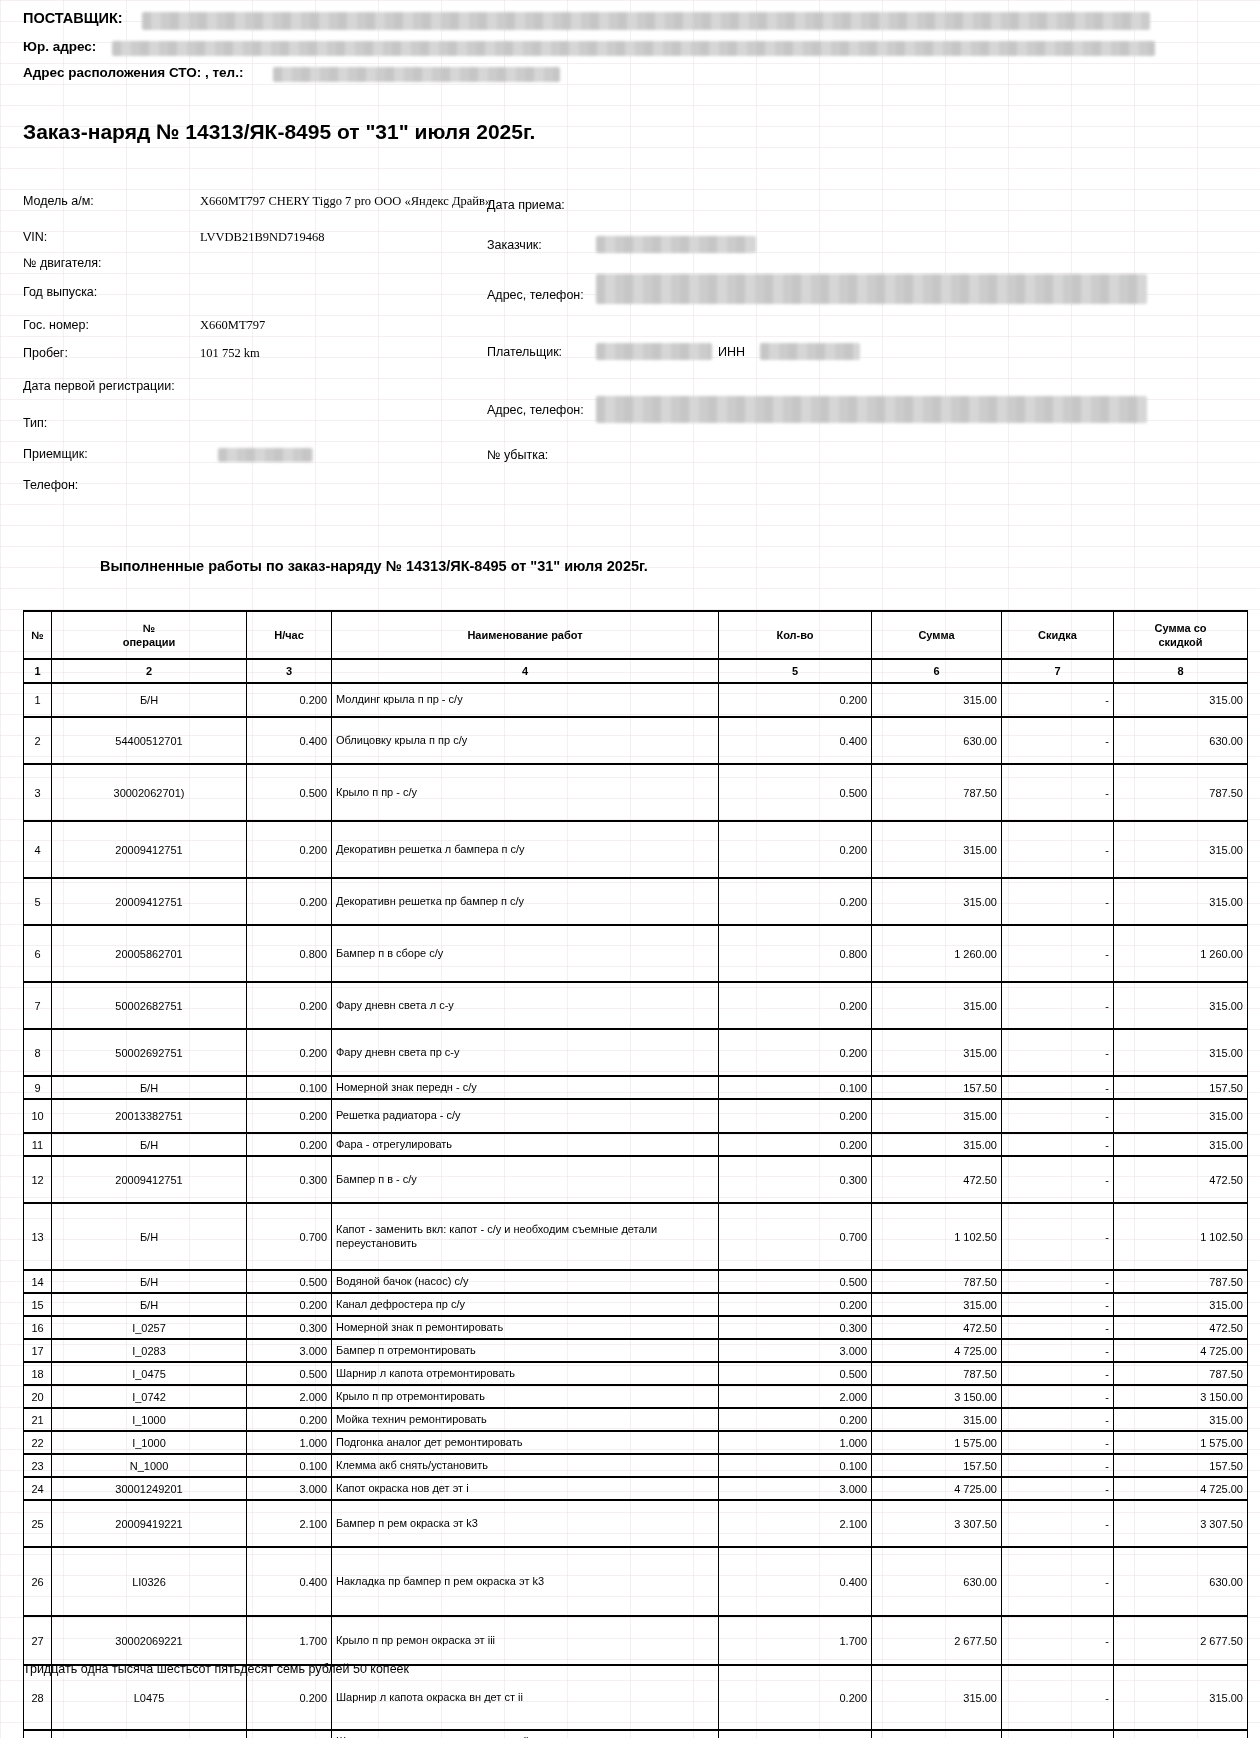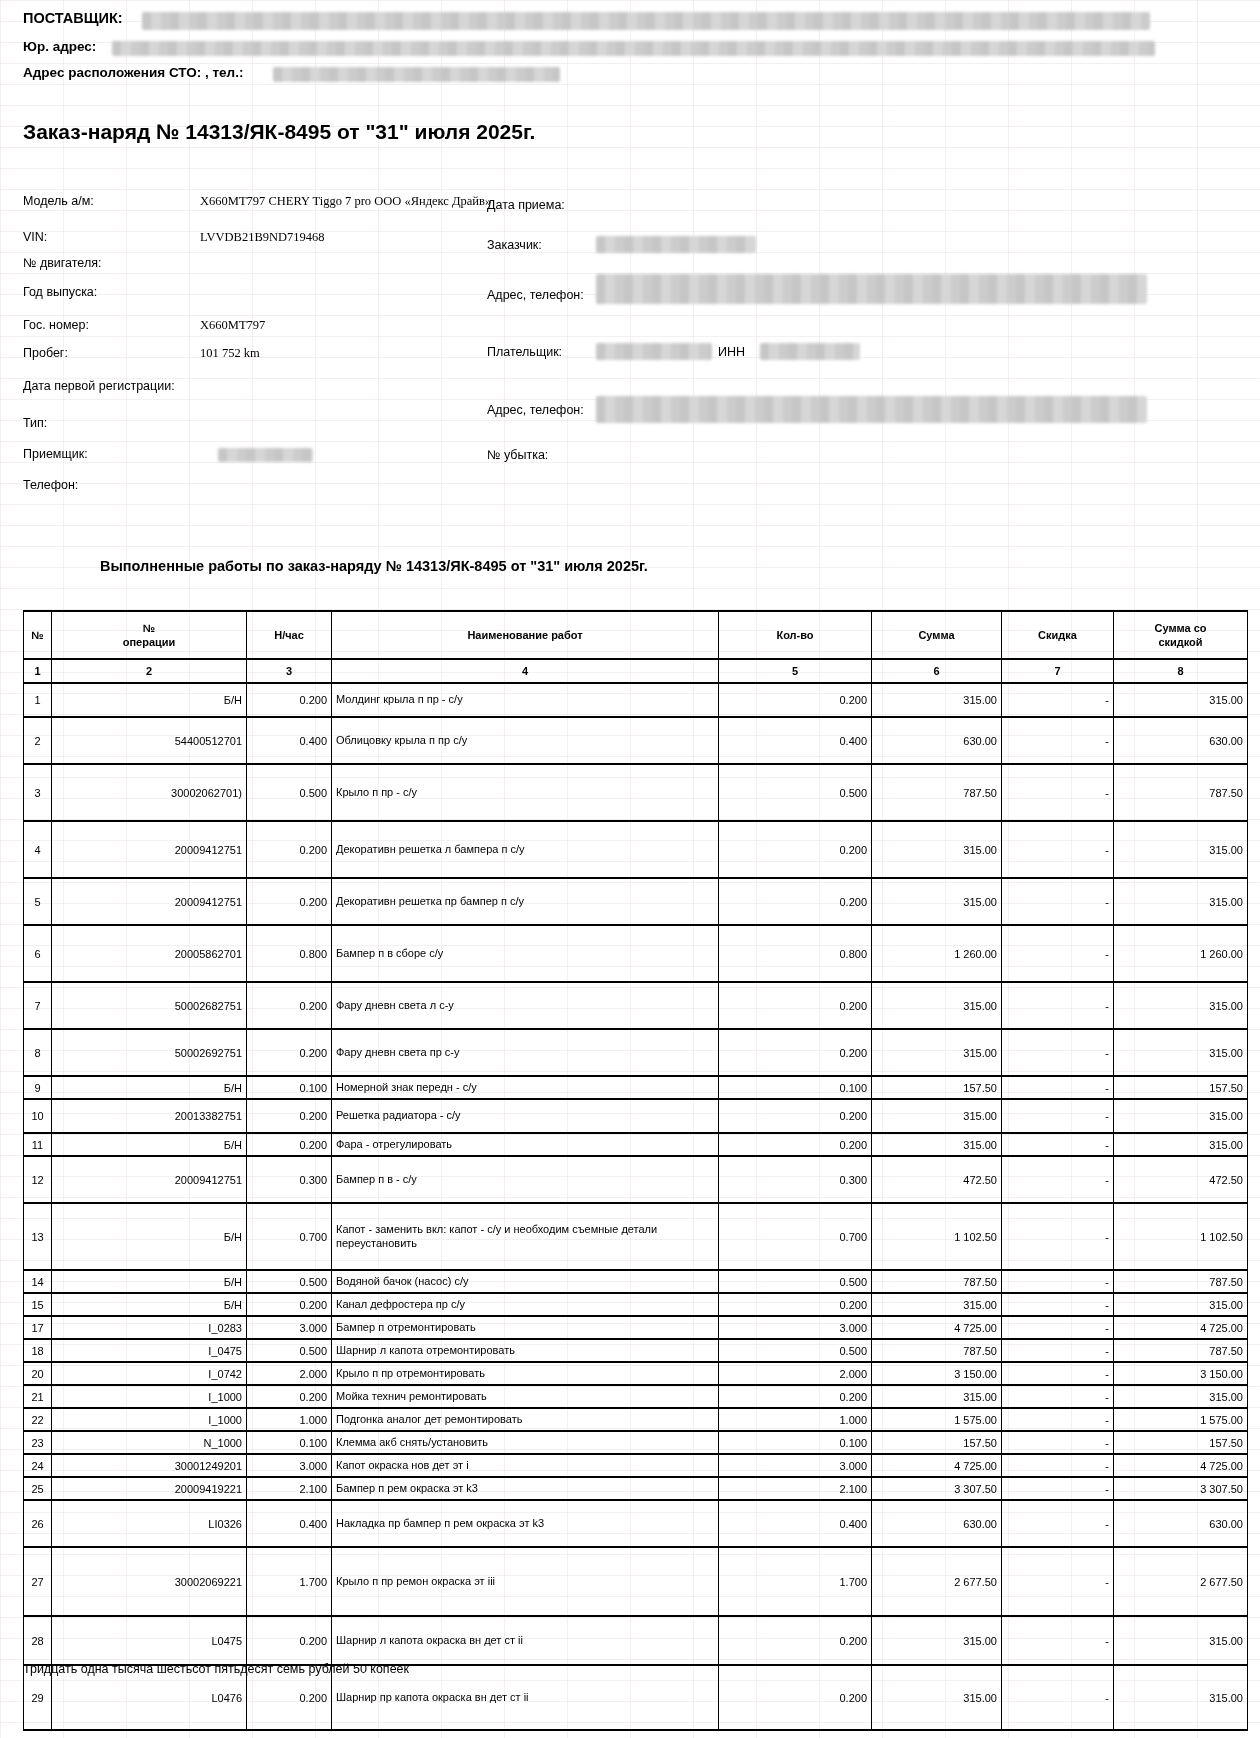--- a/index.html
+++ b/index.html
@@ -33,21 +33,21 @@
   table.work col.w4{width:153px} table.work col.w5{width:130px}
   table.work col.w6{width:112px} table.work col.w7{width:134px}
   table.work th, table.work td{
     border:1px solid #000;border-top-width:2px;border-bottom-width:2px;
     padding:1px 4px;vertical-align:middle;overflow:hidden;
   }
   table.work thead th{font-weight:bold;text-align:center;white-space:pre-line;line-height:1.3;}
   table.work thead tr:nth-child(1) th{height:44px;}
   table.work thead tr:nth-child(2) th{height:20px;}
   table.work td.c0{text-align:center;}
-  table.work td.c1{text-align:right;}
+  table.work td.c1{text-align:center;}
   table.work td.c2{text-align:right;}
   table.work td.c3{text-align:left;white-space:normal;line-height:1.25;}
   table.work td.c4,table.work td.c5,table.work td.c6,table.work td.c7{text-align:right;}
   tbody tr{height:23px;}
   tbody tr:nth-child(1){height:34px}  tbody tr:nth-child(2){height:47px}
   tbody tr:nth-child(3){height:57px}  tbody tr:nth-child(4){height:57px}
   tbody tr:nth-child(5){height:47px}  tbody tr:nth-child(6){height:57px}
   tbody tr:nth-child(7){height:47px}  tbody tr:nth-child(8){height:47px}
   tbody tr:nth-child(10){height:34px} tbody tr:nth-child(12){height:47px}
   tbody tr:nth-child(13){height:67px} tbody tr:nth-child(24){height:47px}
@@ -280,20 +280,30 @@
           <td class="c0">15</td>
           <td class="c1">Б/Н</td>
           <td class="c2">0.200</td>
           <td class="c3">Канал дефростера пр с/у</td>
           <td class="c4">0.200</td>
           <td class="c5">315.00</td>
           <td class="c6">-</td>
           <td class="c7">315.00</td>
         </tr>
         <tr>
+          <td class="c0">16</td>
+          <td class="c1">I_0257</td>
+          <td class="c2">0.300</td>
+          <td class="c3">Номерной знак п ремонтировать</td>
+          <td class="c4">0.300</td>
+          <td class="c5">472.50</td>
+          <td class="c6">-</td>
+          <td class="c7">472.50</td>
+        </tr>
+        <tr>
           <td class="c0">17</td>
           <td class="c1">I_0283</td>
           <td class="c2">3.000</td>
           <td class="c3">Бампер п отремонтировать</td>
           <td class="c4">3.000</td>
           <td class="c5">4 725.00</td>
           <td class="c6">-</td>
           <td class="c7">4 725.00</td>
         </tr>
         <tr>

